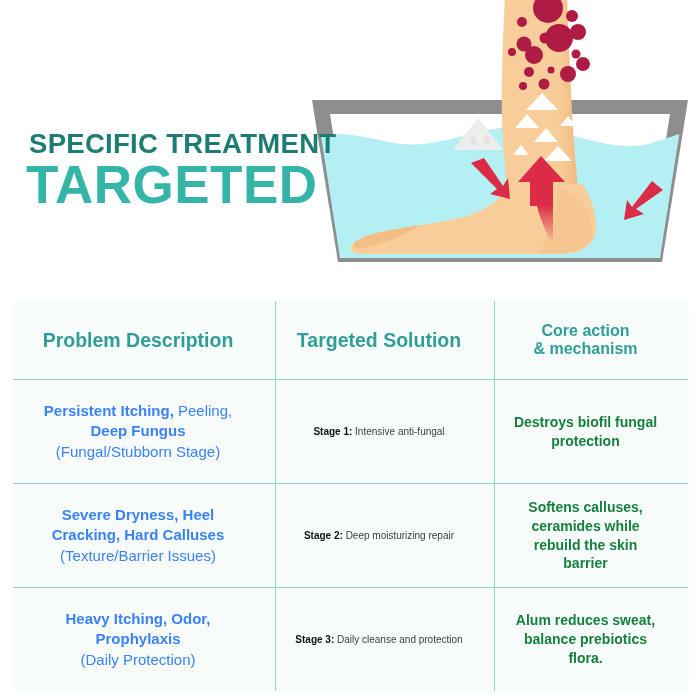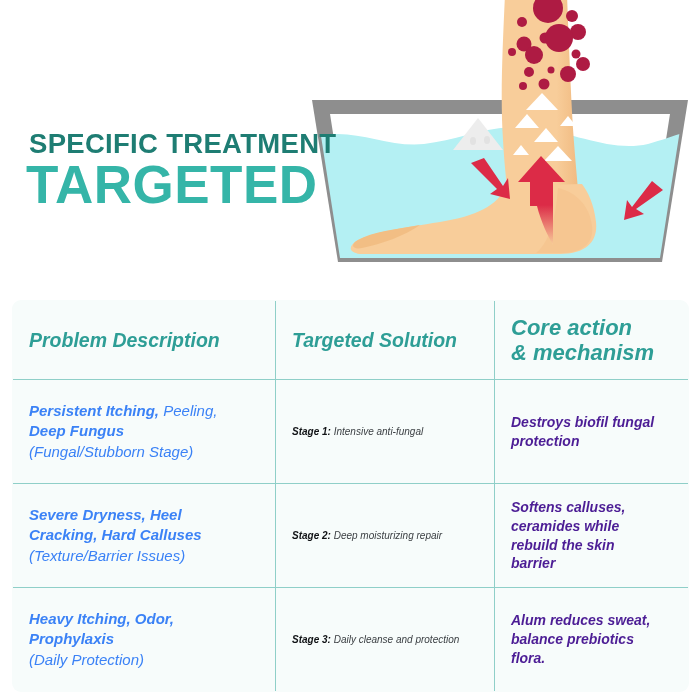--- a/index.html
+++ b/index.html
@@ -75,57 +75,56 @@
     overflow: hidden;
   }
   table.cmp col.c1 { width: 263px; }
   table.cmp col.c2 { width: 219px; }
   table.cmp col.c3 { width: 194px; }
 
   table.cmp th, table.cmp td {
     border-right: 1.6px solid #8FCFC8;
     border-bottom: 1.6px solid #8FCFC8;
     vertical-align: middle;
-    text-align: left;
+    text-align: center;
     padding: 6px 28px 6px 16px;
     background: #F7FCFB;
-    font-style: italic;
   }
   table.cmp th:last-child, table.cmp td:last-child { border-right: none; }
   table.cmp tr:last-child td { border-bottom: none; }
 
   thead th {
     height: 66px;
     color: #2E9E96;
     font-size: 19.5px;
     font-weight: 600;
     line-height: 1.14;
   }
-  thead th.small-head { font-size: 22px; }
+  thead th.small-head { font-size: 16px; }
 
   tbody tr { height: 104px; }
 
   .col-a {
     font-size: 15px;
     color: #3b82f6;
     line-height: 1.33;
   }
   .col-a .bold { font-weight: 700; }
   .col-a .paren { display: block; margin-top: 1px; }
 
   .col-b {
     font-size: 10px;
     color: #3C4044;
     line-height: 1.32;
   }
   .col-b .stage { font-weight: 700; color: #101215; }
 
   .col-c {
     font-size: 14px;
-    color: #4c1d95;
+    color: #15803d;
     font-weight: 600;
     line-height: 1.34;
   }
 
   .r2 .col-a, .r3 .col-a { line-height: 1.34; }
 </style>
 </head>
 <body>
 
 <div id="hero">

